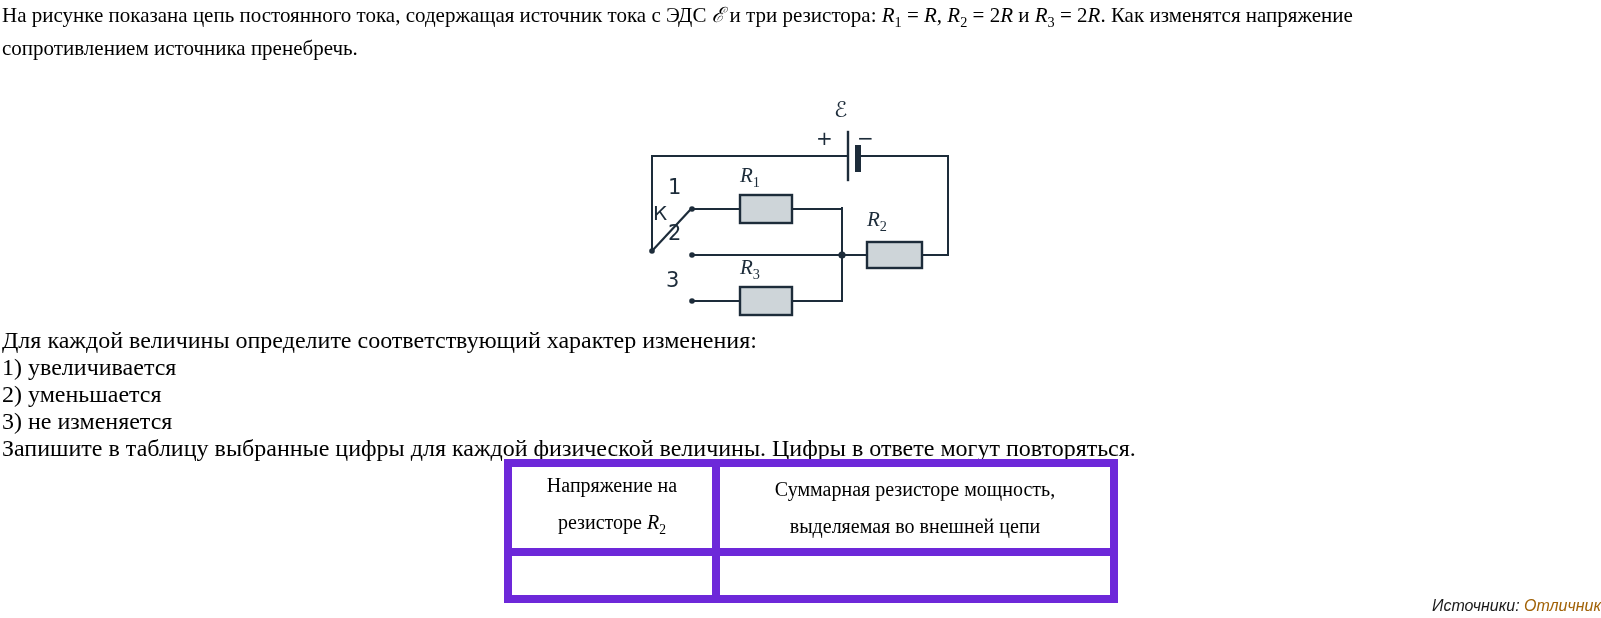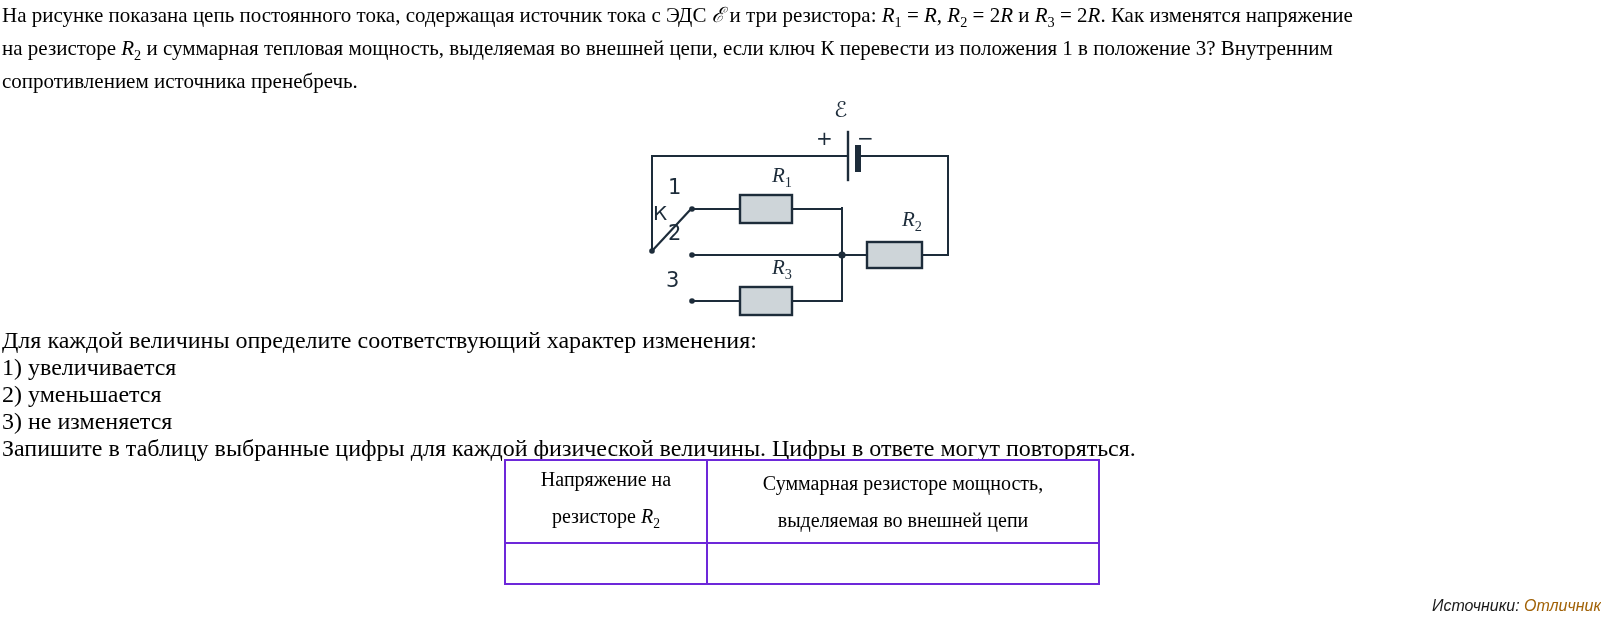--- a/index.html
+++ b/index.html
@@ -20,49 +20,48 @@
   }
   i.mv{font-family:"Liberation Serif",serif;font-style:italic;}
   sub{font-size:0.68em;font-style:normal;}
   
   .circuit{position:absolute;left:628px;top:95px;width:345px;height:228px;}
   .clabel{position:absolute;color:#1d2c3a;line-height:1;}
   .digit{font-family:"DejaVu Sans",sans-serif;font-size:21px;}
   .klabel{font-family:"DejaVu Sans",sans-serif;font-size:20px;}
   .sign{font-family:"DejaVu Sans",sans-serif;font-size:20px;}
   .emf{font-family:"DejaVu Sans","DejaVu Serif",sans-serif;font-style:italic;font-size:22px;}
-  .rlabel{font-size:21px;text-align:right;}
+  .rlabel{font-size:21px;text-align:left;}
   
   .answer-table{
     position:absolute;left:504px;top:459px;
     border-collapse:collapse;font-size:20px;
   }
   .answer-table th,.answer-table td{
-    border:2px solid #6d28d9;font-weight:normal;
+    border:8px solid #6d28d9;font-weight:normal;
     text-align:center;vertical-align:middle;padding:0 10px;
   }
   .answer-table th{height:77px;line-height:37px;}
   .answer-table .col1{width:180px;}
   .answer-table .col2{width:370px;}
   .answer-table td{height:39px;}
   
   .source{
     position:absolute;right:0;top:597px;
     font-family:"Liberation Sans",sans-serif;
     font-style:italic;font-size:16px;white-space:nowrap;
   }
   .source .lbl{color:#1a1a1a;}
   .source .lnk{color:#a16207;text-decoration:none;}
 </style>
 </head>
 <body>
 
 <div class="problem">
   <div>На рисунке показана цепь постоянного тока, содержащая источник тока с ЭДС <i class="mv">ℰ</i> и три резистора: <i class="mv">R</i><sub>1</sub> = <i class="mv">R</i>, <i class="mv">R</i><sub>2</sub> = 2<i class="mv">R</i> и <i class="mv">R</i><sub>3</sub> = 2<i class="mv">R</i>. Как изменятся напряжение</div>
-  <div>на резисторе <i class="mv">R</i><sub>2</sub> и суммарная тепловая мощность, выделяемая во внешней цепи, если ключ К перевести из положения 1 в положение 3? Внутренним</div>
   <div>сопротивлением источника пренебречь.</div>
 </div>
 
 <div class="circuit">
   <svg width="345" height="228" viewBox="0 0 345 228">
     <g fill="none" stroke-linecap="square" stroke="#1d2c3a">
       <path stroke-width="2" d="M24,61 H220 M230,61 H320 M24,61 V156 M320,61 V160 M66,114 H112 M164,114 H214 M214,113 V206 M66,160 H239 M294,160 H320 M66,206 H112 M164,206 H214"></path>
       <path stroke-width="2.2" d="M24,156 L62,115"></path>
       <path stroke-width="2.4" d="M220,37 V85"></path>
       <path stroke-width="6" d="M230,53 V74"></path>

